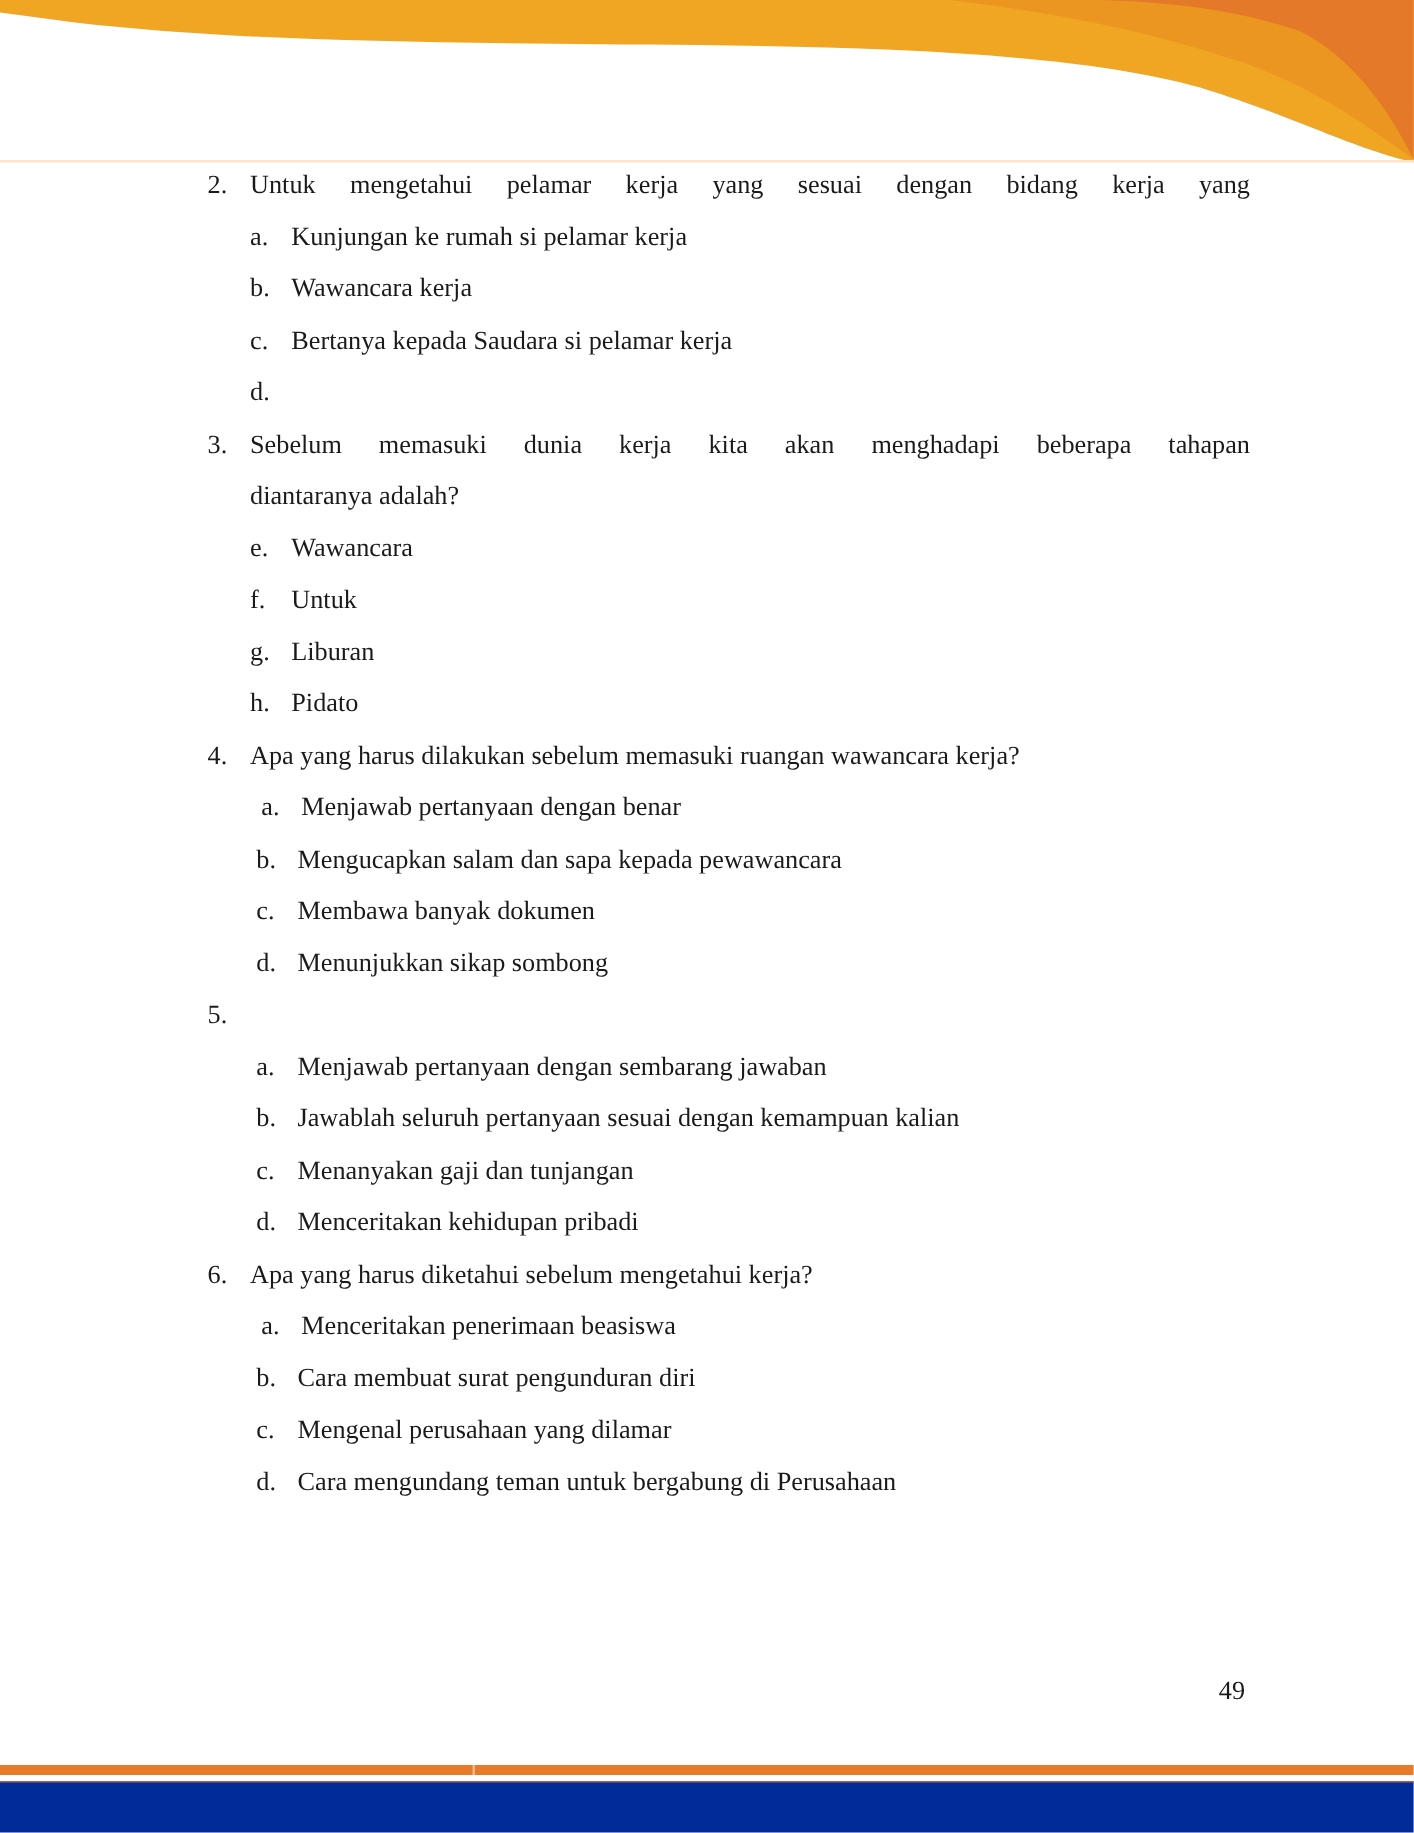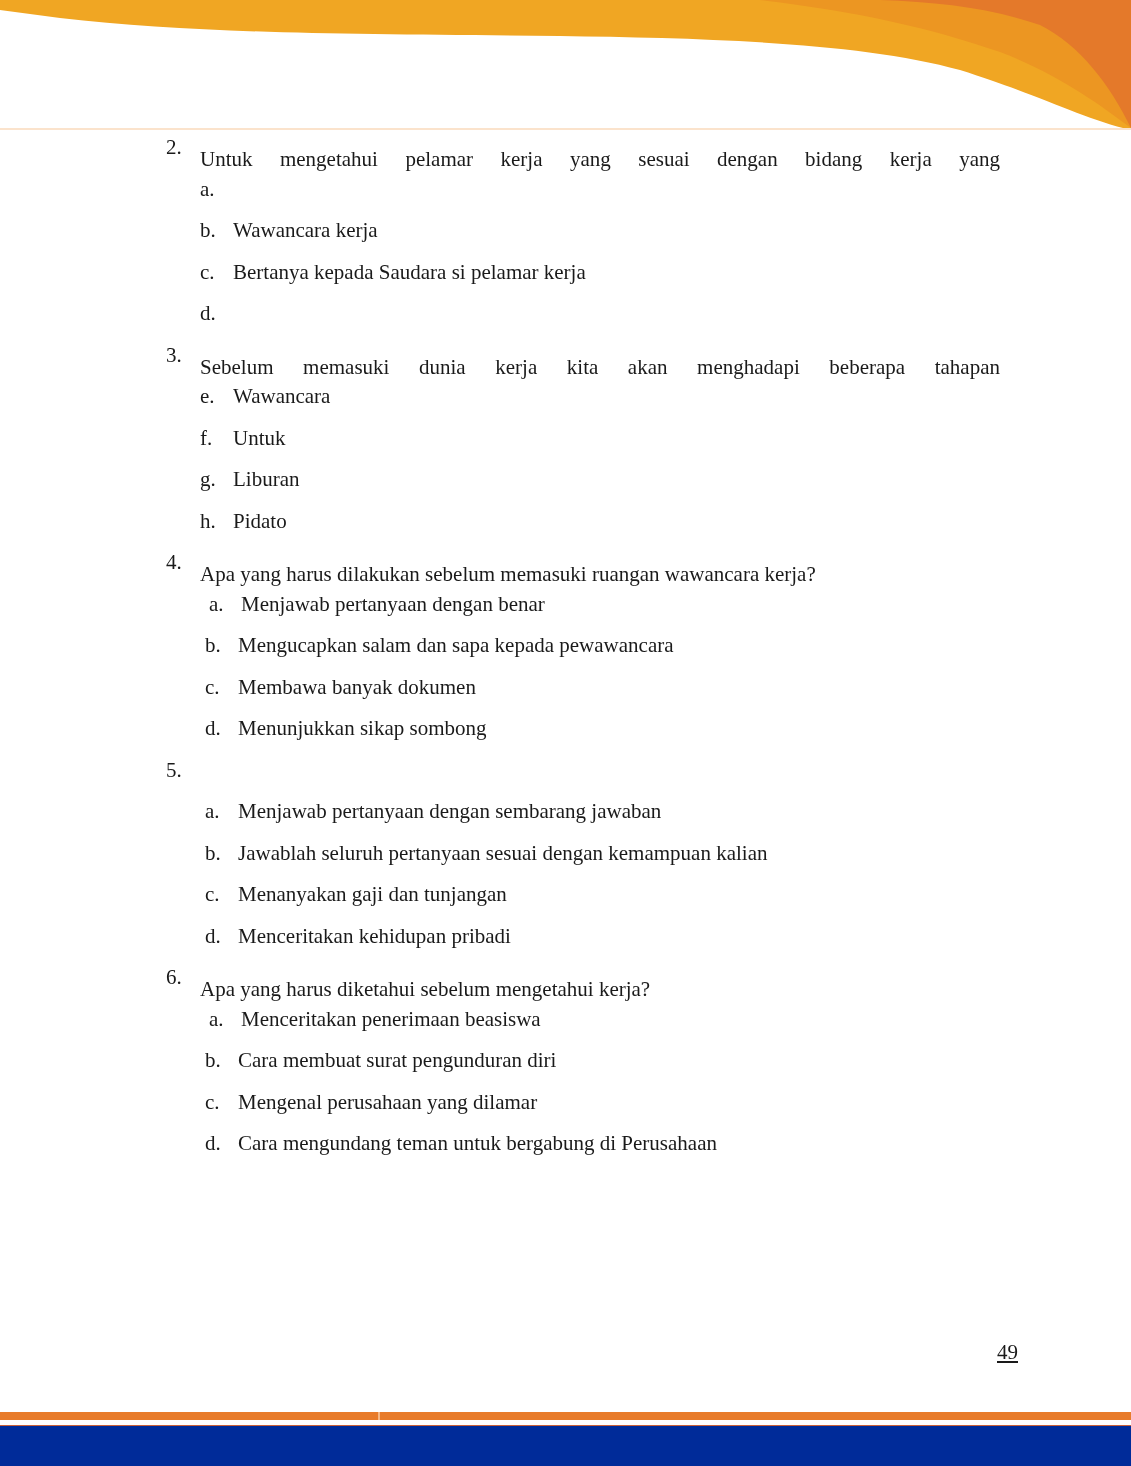--- a/index.html
+++ b/index.html
@@ -4,26 +4,26 @@
 <style>
   html, body { margin: 0; padding: 0; background: #ffffff; }
   body { width: 1131px; height: 1466px; position: relative; overflow: hidden;
          font-family: "Liberation Serif", "DejaVu Serif", serif; color: #1a1a1a; }
   .header-wave { position: absolute; left: 0; top: 0; width: 1131px; height: 135px; }
   .header-line { position: absolute; left: 0; top: 128px; width: 1131px; height: 2px; background: #fbe3cc; }
   .content { position: absolute; left: 0; top: 127px; width: 1131px; }
   .q { position: relative; }
   .q-line { position: relative; height: 41.5px; font-size: 21px; line-height: 41.5px; }
   .q-num { position: absolute; left: 166px; }
-  .q-text { position: absolute; left: 200px; width: 800px; text-align: justify; text-align-last: justify; margin-top: 12px; }
+  .q-text { position: absolute; left: 200px; width: 800px; text-align: justify; text-align-last: justify; }
   .q-text.last { text-align-last: left; }
   .opt { position: relative; height: 41.5px; font-size: 21px; line-height: 41.5px; }
   .opt-letter { position: absolute; }
   .opt-text { position: absolute; }
-  .page-number { position: absolute; left: 997px; top: 1340px; font-size: 21px; text-decoration: underline; }
+  .page-number { position: absolute; left: 975px; top: 1340px; font-size: 21px; }
   .footer-orange { position: absolute; left: 0; top: 1412px; width: 1131px; height: 8px; background: #e87b2a; }
   .footer-orange-gap { position: absolute; left: 378px; top: 1412px; width: 2px; height: 8px; background: #f6b886; }
   .footer-blue { position: absolute; left: 0; top: 1425px; width: 1131px; height: 41px; background: #002b99; border-top: 1px solid #c8603a; }
 </style>
 </head>
 <body>
 
 <svg class="header-wave" viewBox="0 0 1131 135" preserveAspectRatio="none">
   <path d="M0,0 L1131,0 L1131,130 C1080,118 1040,95 960,70 C860,42 700,38 560,36 C350,34 200,34 60,18 L0,10 Z" fill="#f0a623"></path>
   <path d="M760,0 L1131,0 L1131,128 C1100,105 1060,75 1000,52 C930,28 860,12 760,0 Z" fill="#ec9622"></path>
@@ -33,38 +33,42 @@
 
 <div class="content">
 
   <div class="q">
     <div class="q-line">
       <span class="q-num">2.</span>
       <span class="q-text">Untuk mengetahui pelamar kerja yang sesuai dengan bidang kerja yang</span>
     </div>
     <div class="opt">
         <span class="opt-letter" style="left:200px">a.</span>
+        <span class="opt-text" style="left:233px">Kunjungan ke rumah si pelamar kerja</span>
       </div>
     <div class="opt">
         <span class="opt-letter" style="left:200px">b.</span>
         <span class="opt-text" style="left:233px">Wawancara kerja</span>
       </div>
     <div class="opt">
         <span class="opt-letter" style="left:200px">c.</span>
         <span class="opt-text" style="left:233px">Bertanya kepada Saudara si pelamar kerja</span>
       </div>
     <div class="opt">
         <span class="opt-letter" style="left:200px">d.</span>
       </div>
   </div>
 
   <div class="q">
     <div class="q-line">
       <span class="q-num">3.</span>
       <span class="q-text">Sebelum memasuki dunia kerja kita akan menghadapi beberapa tahapan</span>
+    </div>
+    <div class="q-line">
+      <span class="q-text last">diantaranya adalah?</span>
     </div>
     <div class="opt">
         <span class="opt-letter" style="left:200px">e.</span>
         <span class="opt-text" style="left:233px">Wawancara</span>
       </div>
     <div class="opt">
         <span class="opt-letter" style="left:200px">f.</span>
         <span class="opt-text" style="left:233px">Untuk</span>
       </div>
     <div class="opt">

